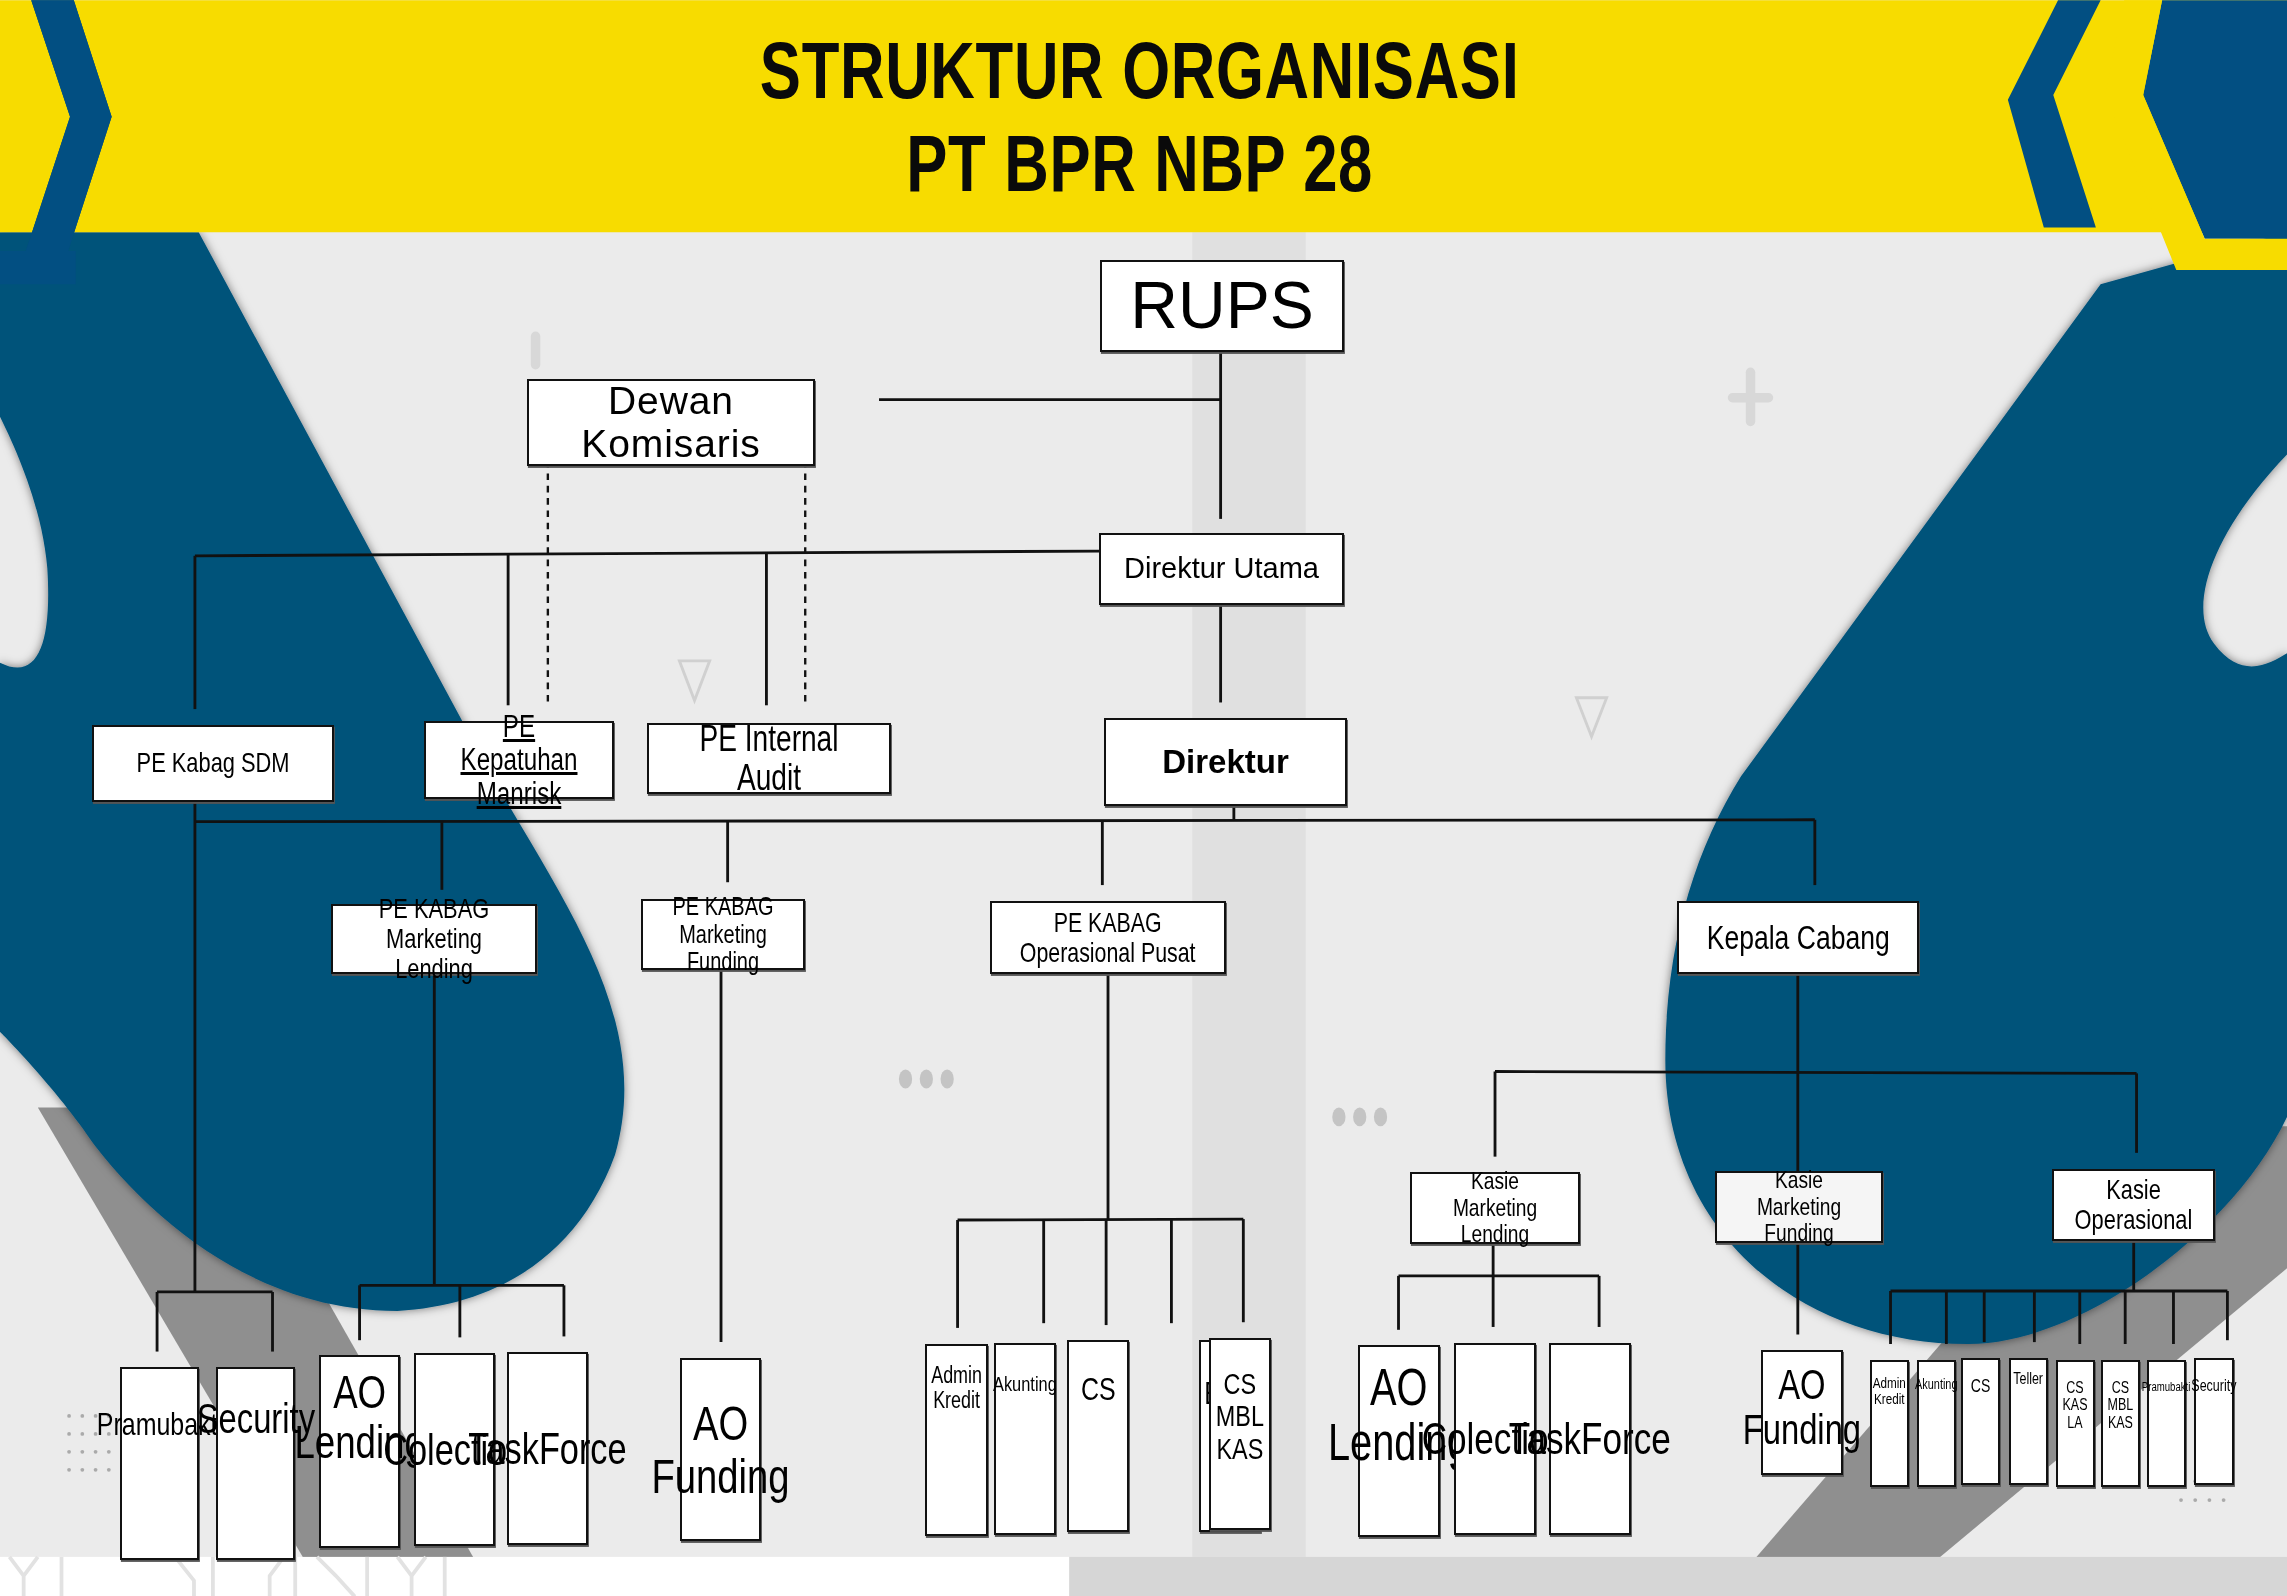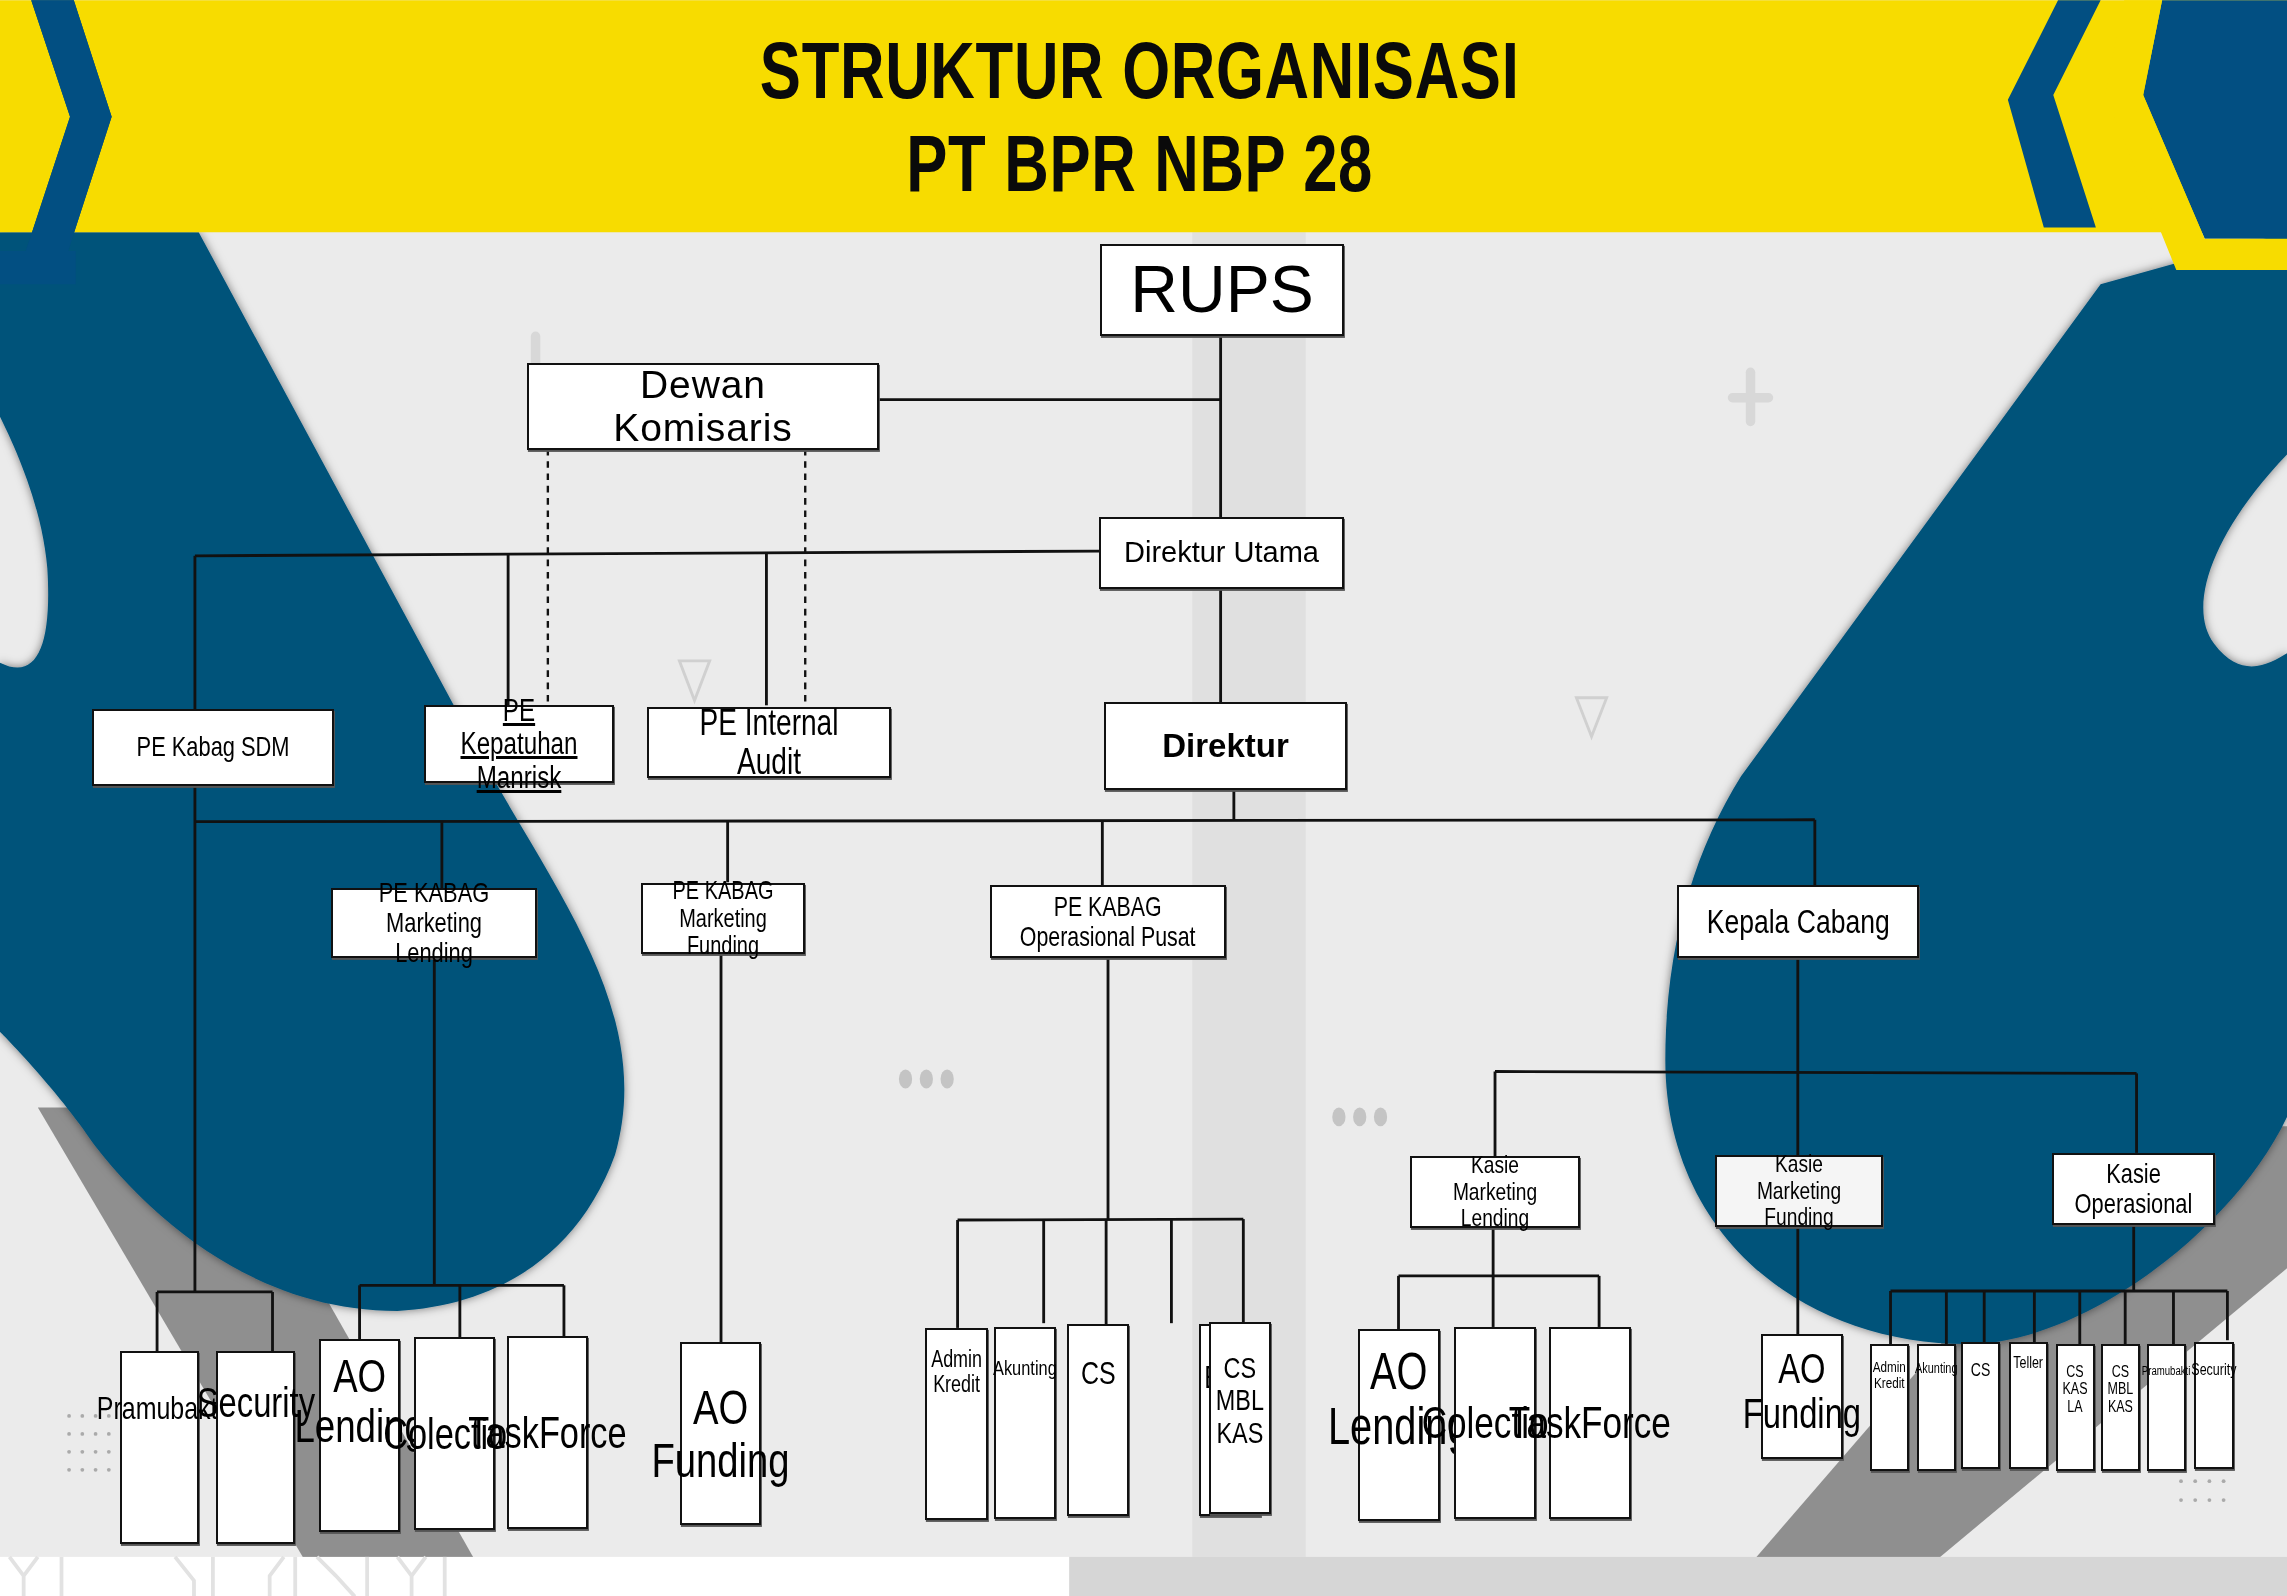--- a/index.html
+++ b/index.html
@@ -14,20 +14,21 @@
       position: absolute; left: 0; width: 2287px; text-align: center;
       font-family: "Liberation Sans", sans-serif; font-weight: 700; color: #0a0a0a;
       font-size: 79px; line-height: 85px; transform: scaleX(0.78); transform-origin: 1126px 0;
       letter-spacing: 0.9px;
     }
     .node {
       position: absolute; background: #fff; border: 2.8px solid #111;
       box-sizing: border-box; display: flex; align-items: center; justify-content: center;
       text-align: center; color: #000; line-height: 1.08;
       box-shadow: 0.9px 1.9px 0 #555;
+      margin-top: 16px;
     }
     .node span { display: inline-block; white-space: pre-line; }
     .cond span { transform: scaleX(0.78); }
     .tall { align-items: flex-start; padding-top: 23px; }
     .tall.mid { align-items: center; padding-top: 0; }
   </style>
 </head>
 <body>
 
 <svg id="bg" viewBox="0 0 2417 1687">
@@ -184,21 +185,21 @@
   </g>
   <g stroke="#111" stroke-width="2.5" fill="none" stroke-dasharray="7,6">
     <line x1="579" y1="474" x2="579" y2="742"></line>
     <line x1="851" y1="474" x2="851" y2="745"></line>
   </g>
 </svg>
 
 <div class="node" style="left:1100px;top:244px;width:244px;height:92px;font-size:66px;">
     <span>RUPS</span>
   </div>
-<div class="node" style="left:527px;top:363px;width:352px;height:87px;font-size:39px;">
+<div class="node" style="left:527px;top:363px;width:288px;height:87px;font-size:39px;">
     <span style="letter-spacing:0.9px;">Dewan
 Komisaris</span>
   </div>
 <div class="node" style="left:1099px;top:517px;width:245px;height:72px;font-size:29px;">
     <span>Direktur Utama</span>
   </div>
 <div class="node" style="left:1104px;top:702px;width:243px;height:88px;font-size:33px;">
     <span style="font-weight:700;">Direktur</span>
   </div>
 

